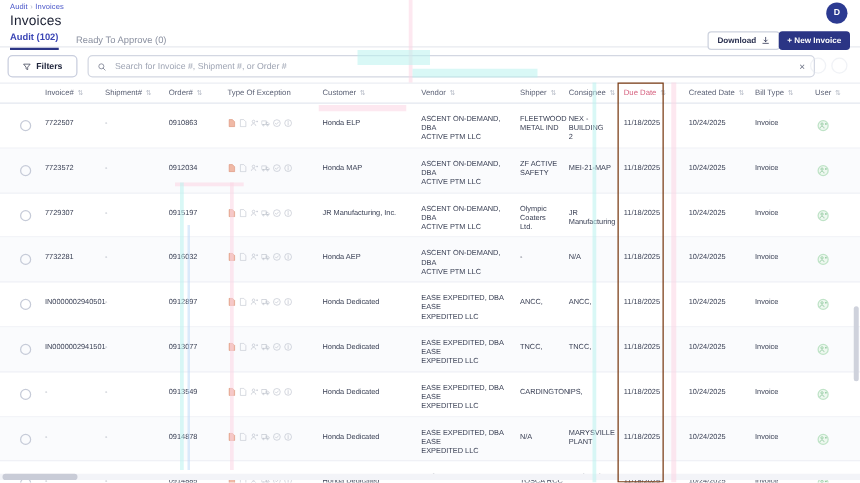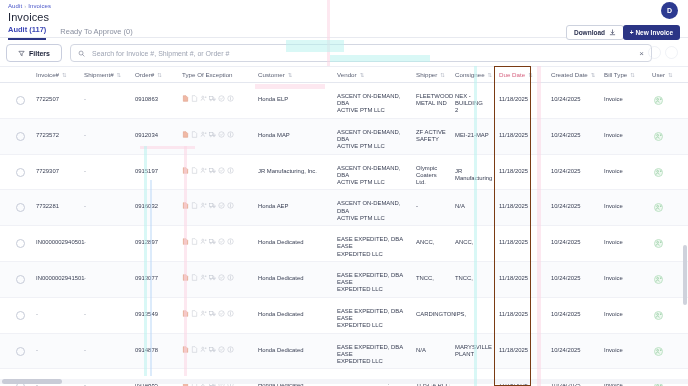--- a/index.html
+++ b/index.html
@@ -153,21 +153,21 @@
 
   <div class="breadcrumb">
     <span class="crumb-link">Audit</span><span class="crumb-sep">›</span><span class="crumb-link">Invoices</span>
   </div>
 
   <div class="page-title">Invoices</div>
 
   <div class="avatar-top">D</div>
 
   <div class="tabs">
-    <div class="tab active">Audit (117)</div>
+    <div class="tab active">Audit (102)</div>
     <div class="tab">Ready To Approve (0)</div>
   </div>
   <div class="tabs-underline"></div>
 
   <div class="btn-download">
     <span>Download</span>
     <svg class="ex-ic" viewBox="0 0 16 16">
         <path d="M8 2v8M5 7l3 3 3-3M3 13h10" stroke="#2b3150" stroke-width="1.4" fill="none" stroke-linecap="round" stroke-linejoin="round"></path>
       </svg>
   </div>

